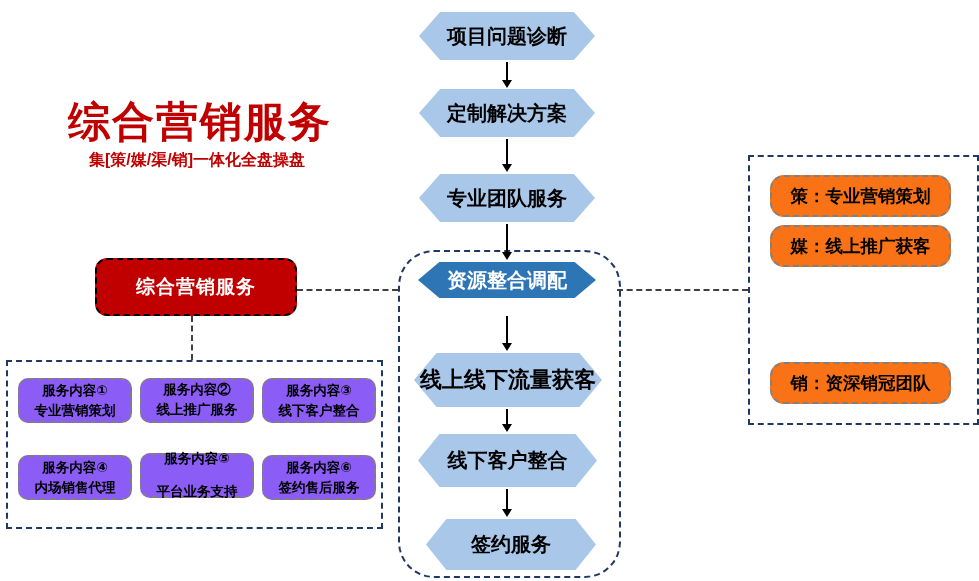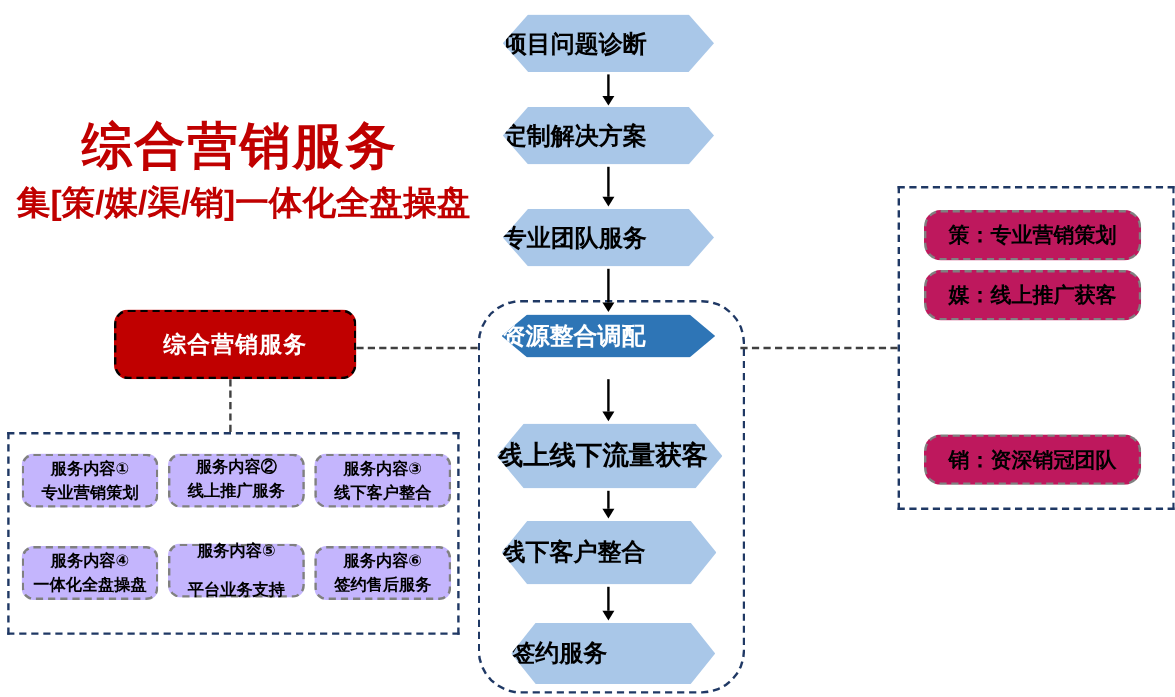--- a/index.html
+++ b/index.html
@@ -7,25 +7,25 @@
     position:relative;width:979px;height:581px;background:#ffffff;overflow:hidden;
     font-family:"Liberation Sans","DejaVu Sans",sans-serif;
   }
   
   .page-title{
     position:absolute;left:28px;top:94px;width:344px;text-align:center;
     font-size:42px;font-weight:bold;color:#C00000;letter-spacing:2px;white-space:nowrap;
   }
   .page-subtitle{
     position:absolute;left:14px;top:150px;width:366px;text-align:center;
-    font-size:28px;font-weight:bold;color:#C00000;white-space:nowrap;
+    font-size:16px;font-weight:bold;color:#C00000;white-space:nowrap;
   }
   
   .hex{
-    position:absolute;display:flex;align-items:center;justify-content:flex-start;
+    position:absolute;display:flex;align-items:center;justify-content:center;
     clip-path:polygon(12% 0%,88% 0%,100% 50%,88% 100%,12% 100%,0% 50%);
     font-weight:bold;font-size:20px;color:#000;white-space:nowrap;text-align:center;
   }
   .hex.light{background:#A9C7E8;}
   .hex.dark{background:#2E75B6;color:#ffffff;}
   .arrow{position:absolute;width:2px;background:#000000;}
   .arrow::after{
     content:"";position:absolute;top:100%;left:1px;transform:translateX(-50%);
     width:0;height:0;border:5px solid transparent;border-top:8px solid #000000;
   }
@@ -37,27 +37,27 @@
     position:absolute;left:95px;top:258px;width:202px;height:58px;border-radius:12px;
     background:#C00000;border:2px dashed #000000;display:flex;align-items:center;justify-content:center;
     color:#ffffff;font-size:19px;font-weight:bold;letter-spacing:1px;box-sizing:border-box;
   }
   
   .conn-h{position:absolute;height:0;border-top:2px dashed #404040;}
   .conn-v{position:absolute;width:0;border-left:2px dashed #404040;}
   
   .service-box{
     position:absolute;width:114px;height:45px;border:2px dashed #808080;border-radius:10px;
-    background:#c4b5fd;display:flex;flex-direction:column;align-items:center;justify-content:center;
+    background:#8b5cf6;display:flex;flex-direction:column;align-items:center;justify-content:center;
     font-size:13.5px;font-weight:bold;color:#000;line-height:1.45;text-align:center;box-sizing:border-box;
     white-space:nowrap;
   }
   .pillar-box{
     position:absolute;left:770px;width:181px;height:42px;border:2px dashed #808080;border-radius:14px;
-    background:#be185d;display:flex;align-items:center;justify-content:center;
+    background:#f97316;display:flex;align-items:center;justify-content:center;
     font-size:17.5px;font-weight:bold;color:#000;white-space:nowrap;box-sizing:border-box;
   }
 </style>
 </head>
 <body>
 
 <div id="canvas">
 
   <div class="page-title">综合营销服务</div>
   <div class="page-subtitle">集[策/媒/渠/销]一体化全盘操盘</div>
@@ -115,21 +115,21 @@
   <div class="service-box" style="left:140px;top:378px;font-family:Liberation Mono, monospace;">
     <span>服务内容②</span>
     <span>线上推广服务</span>
   </div>
   <div class="service-box" style="left:262px;top:378px;">
     <span>服务内容③</span>
     <span>线下客户整合</span>
   </div>
   <div class="service-box" style="left:18px;top:455px;">
     <span>服务内容④</span>
-    <span>一体化全盘操盘</span>
+    <span>内场销售代理</span>
   </div>
   <div class="service-box" style="left:140px;top:453px;gap:13px;">
     <span>服务内容⑤</span>
     <span>平台业务支持</span>
   </div>
   <div class="service-box" style="left:262px;top:455px;">
     <span>服务内容⑥</span>
     <span>签约售后服务</span>
   </div>
 

